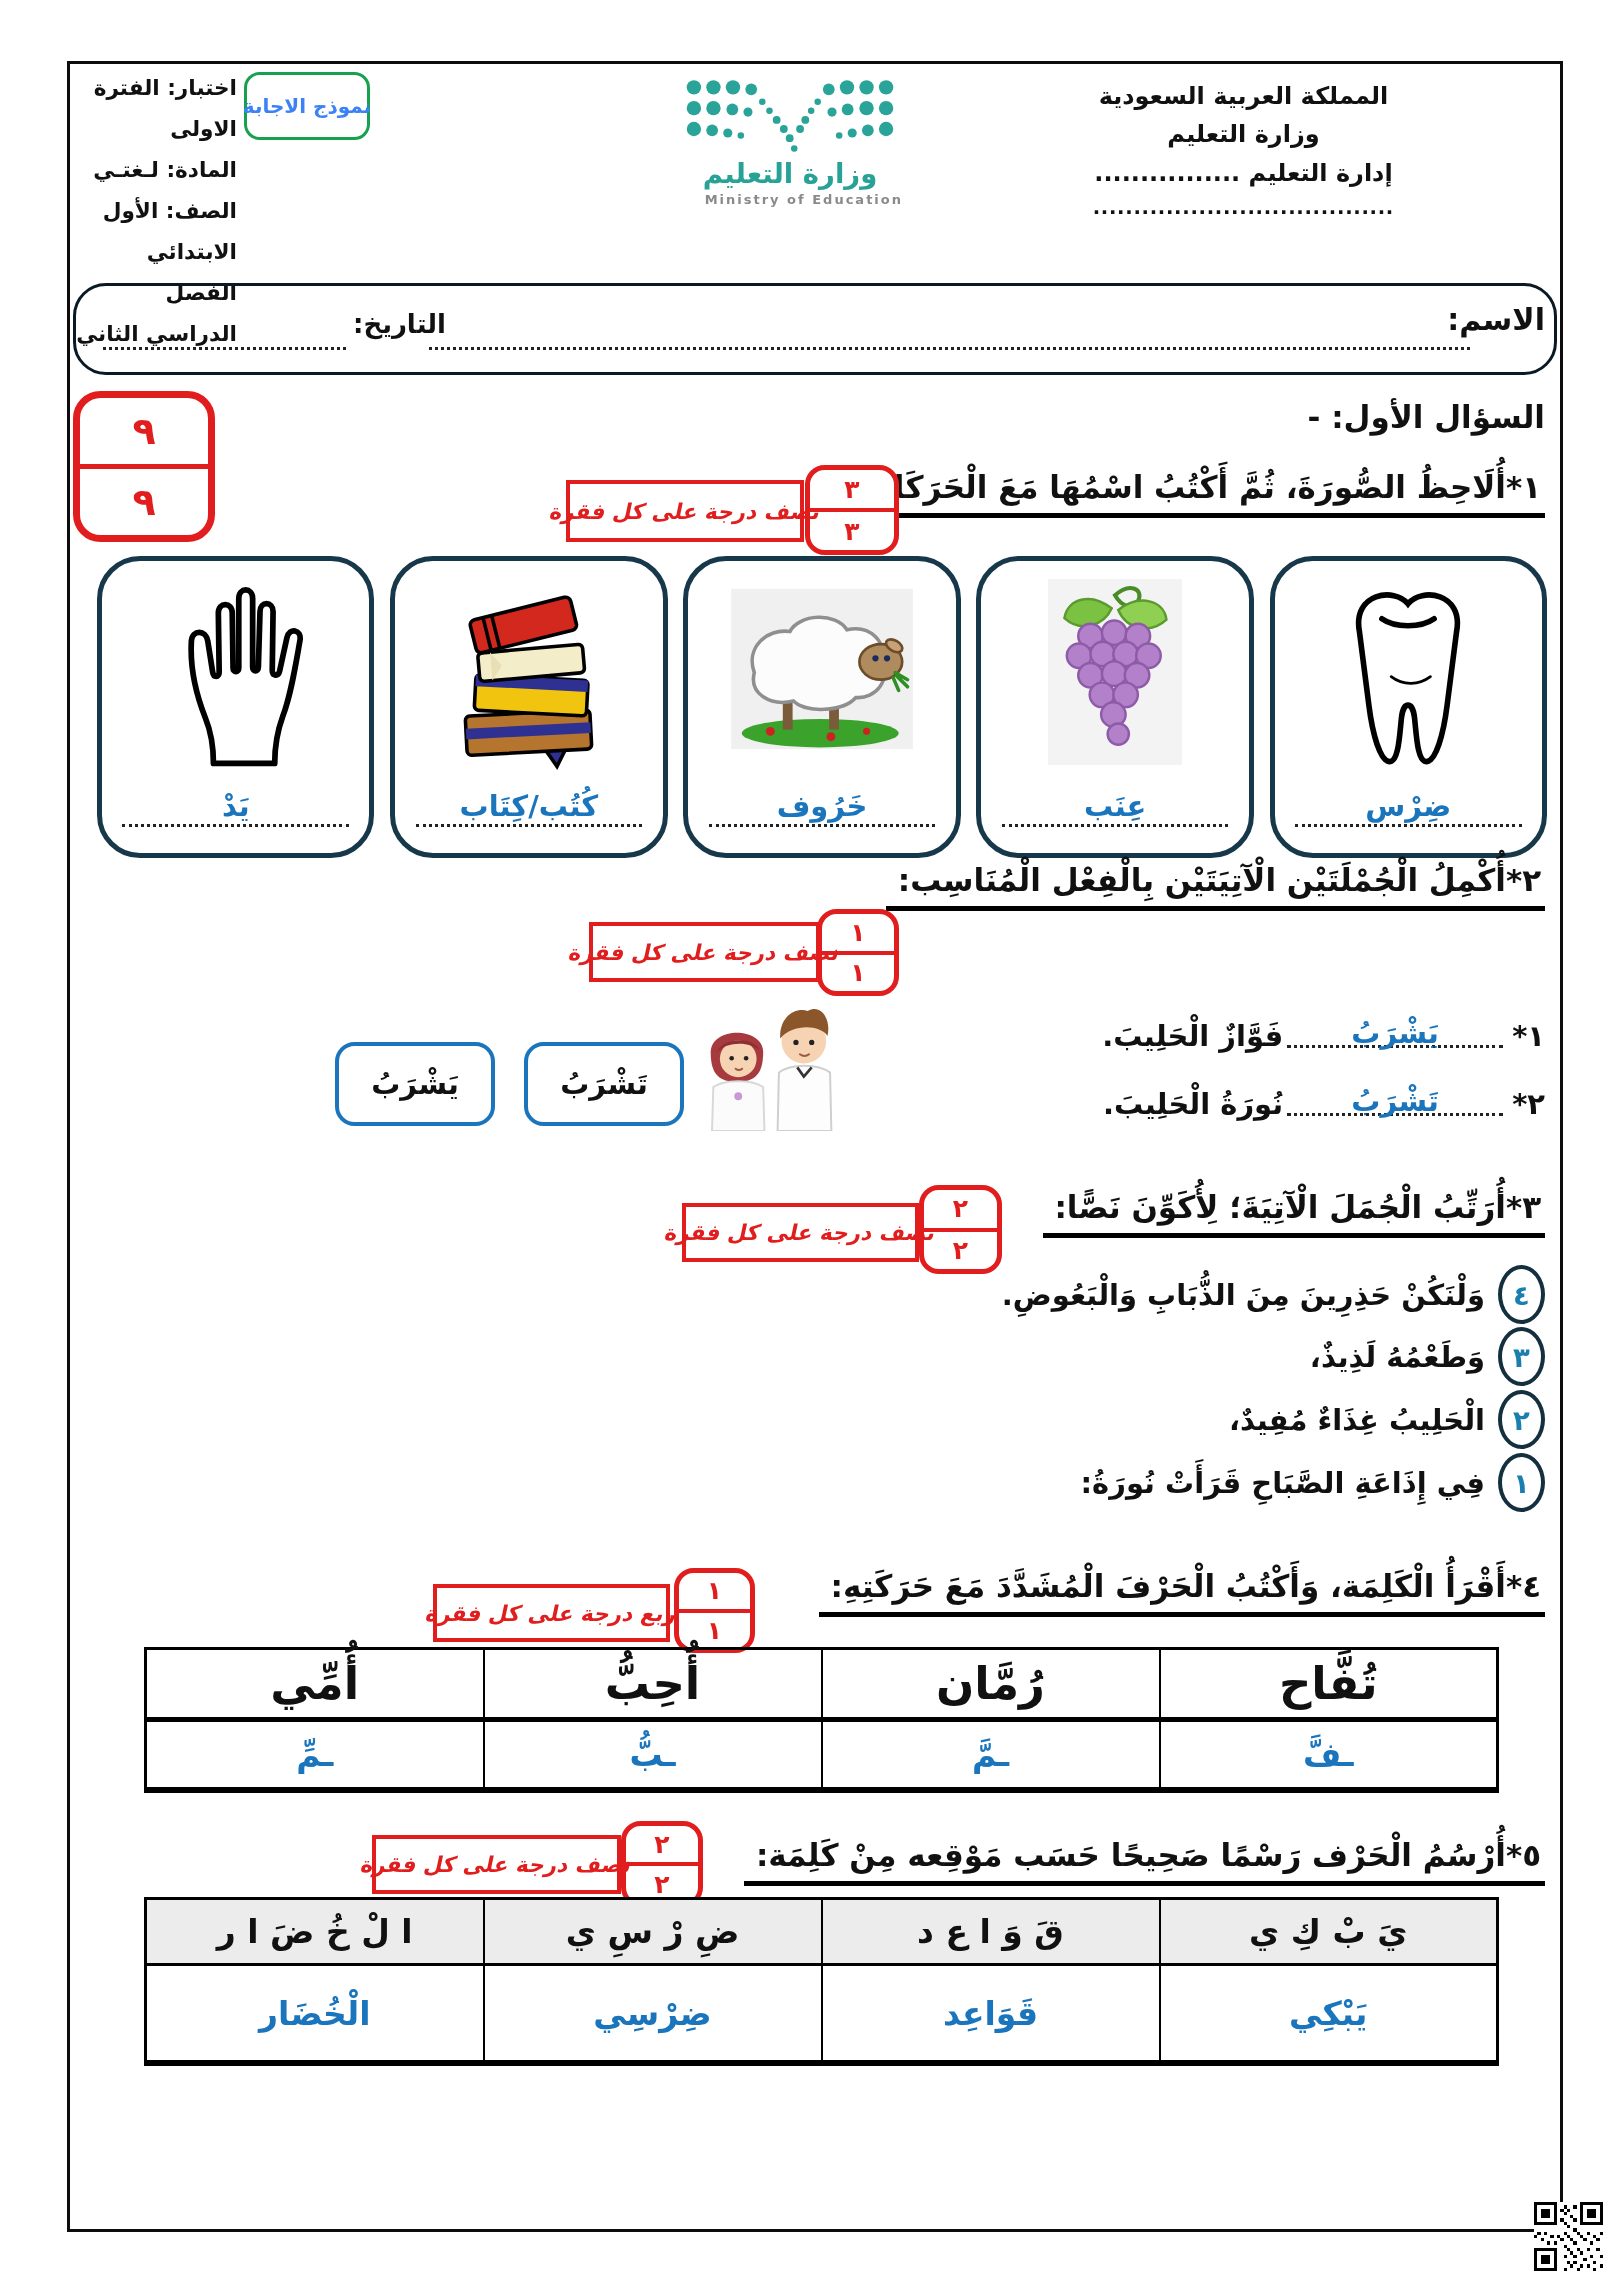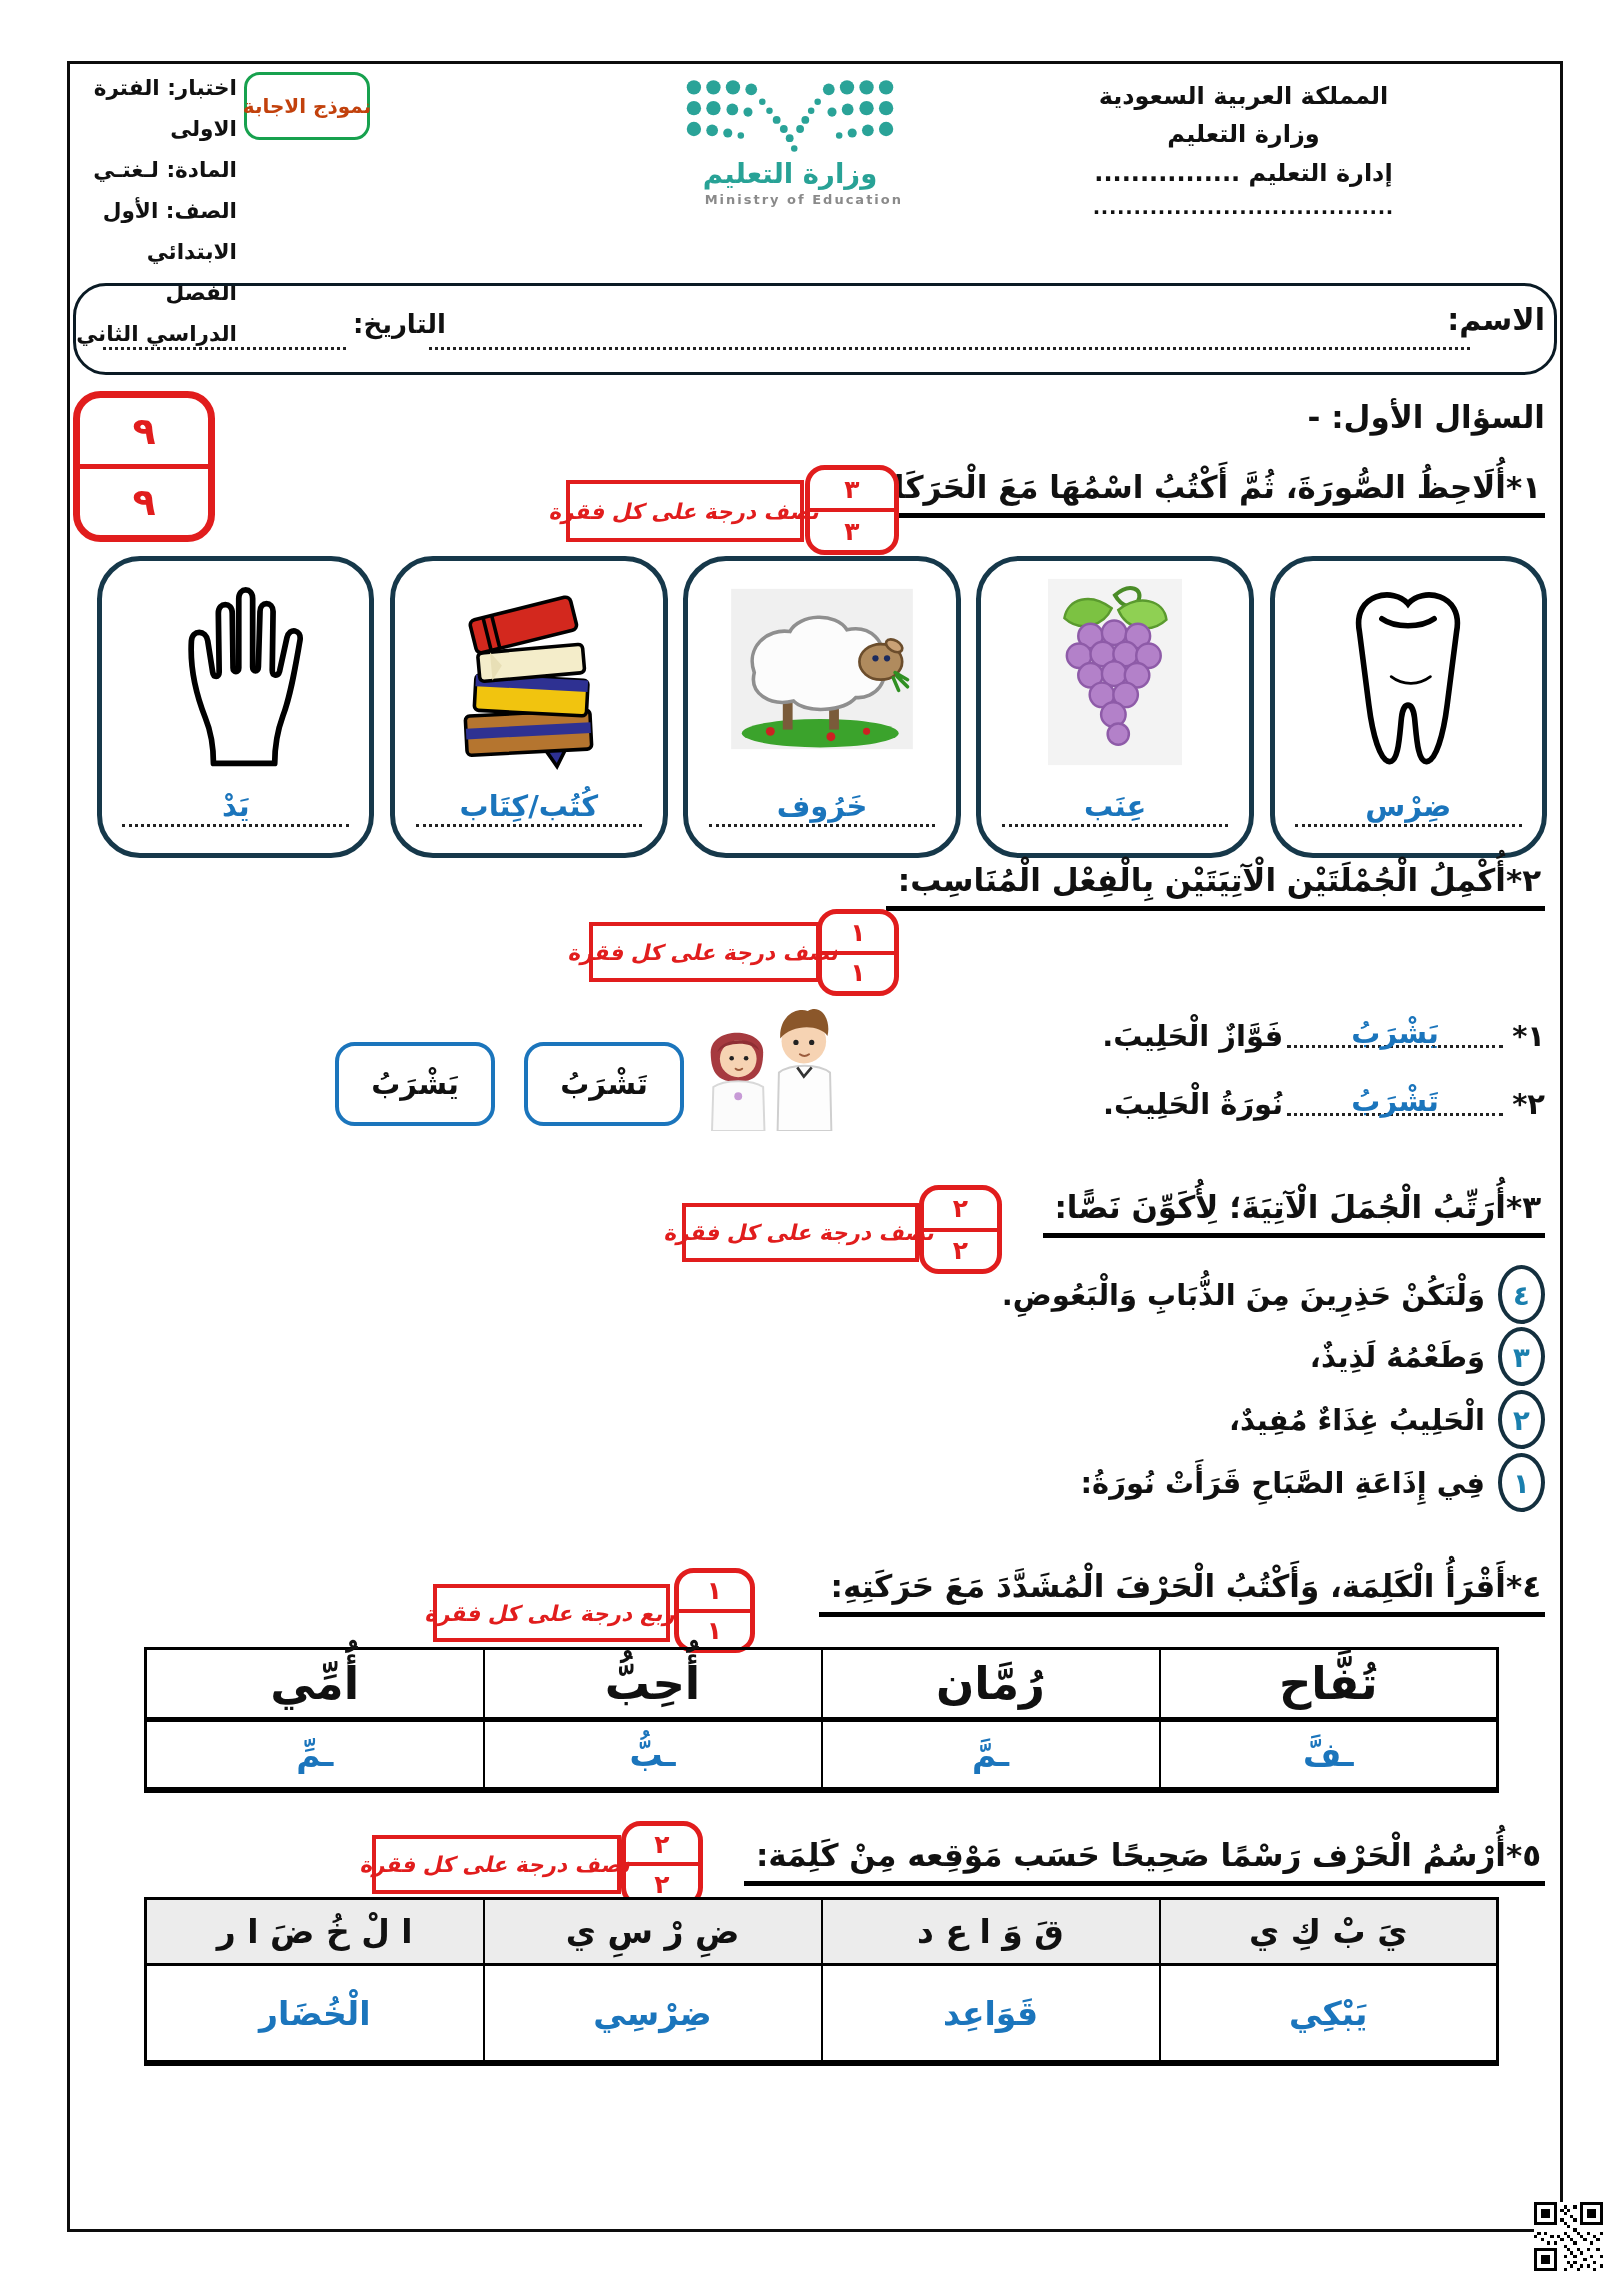--- a/index.html
+++ b/index.html
@@ -8,21 +8,21 @@
   .abs{position:absolute;}
 
   
   .frame{left:67px;top:61px;width:1490px;height:2165px;border:3.3px solid #0d0d0d;}
 
   
   .hdr-left{left:68px;top:67px;width:169px;direction:rtl;text-align:right;
             font-size:21.6px;font-weight:bold;line-height:1.9;}
   .badge-green{left:244px;top:72px;width:120px;height:62px;border:3.3px solid #17a14e;
                border-radius:15.7px;display:flex;align-items:center;justify-content:center;}
-  .badge-green span{color:#c2410c;font-size:20px;font-weight:bold;direction:rtl;white-space:nowrap;}
+  .badge-green span{color:#3b82f6;font-size:20px;font-weight:bold;direction:rtl;white-space:nowrap;}
   .logo{left:677px;top:73px;width:226px;text-align:center;}
   .logo-title{color:#28a296;font-size:27.5px;font-weight:bold;direction:rtl;margin-top:-3.9px;}
   .logo-sub{color:#8a8a8a;font-size:13px;font-weight:bold;letter-spacing:2px;margin-top:2.6px;text-align:right;}
   .hdr-right{left:1093px;top:77px;width:301px;text-align:center;direction:rtl;
              font-size:24px;font-weight:bold;line-height:1.6;}
   .hdr-right .dotted-tail{font-size:19.6px;letter-spacing:0.7px;}
 
   
   .name-bar{left:73px;top:283px;width:1478px;height:86px;border:3.3px solid #0a1a24;border-radius:33px;}
   .name-label{right:79px;top:302px;font-size:30px;font-weight:bold;direction:rtl;}

